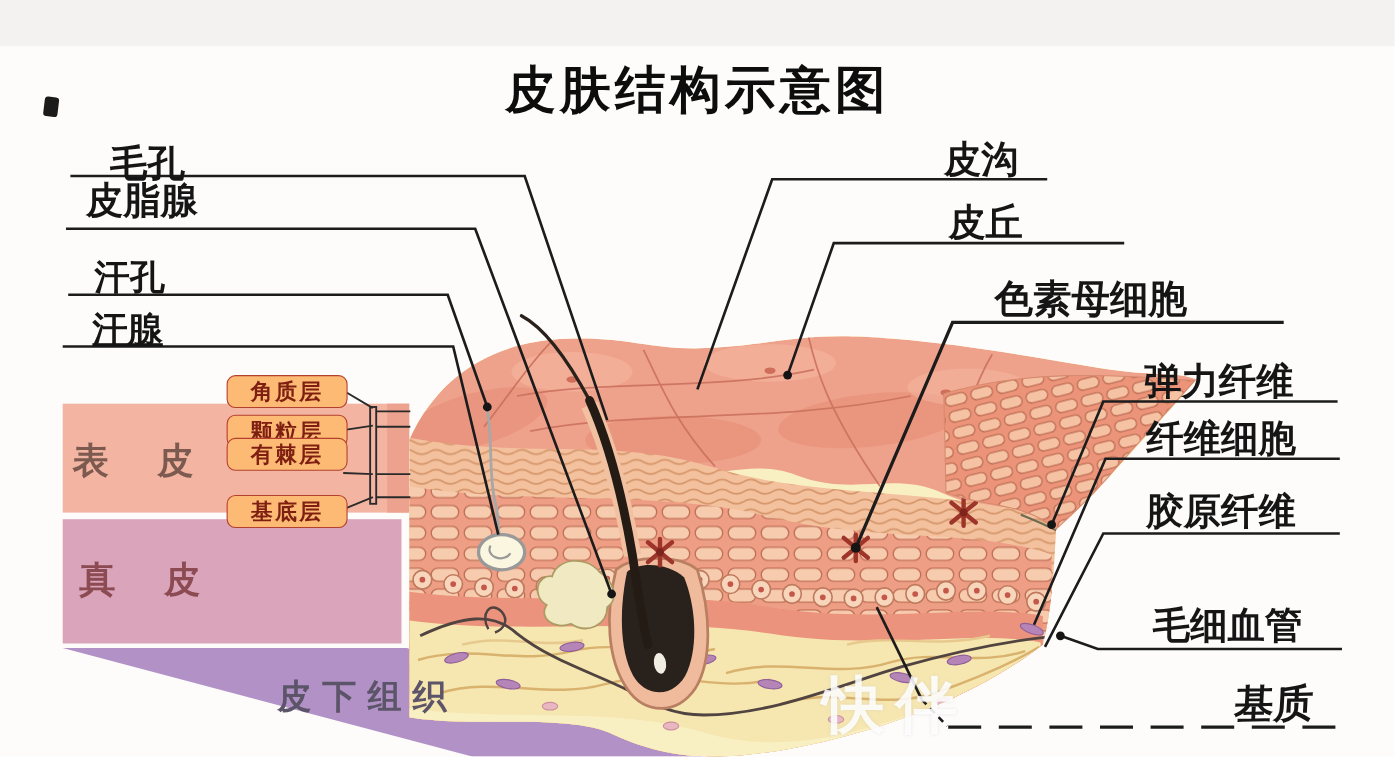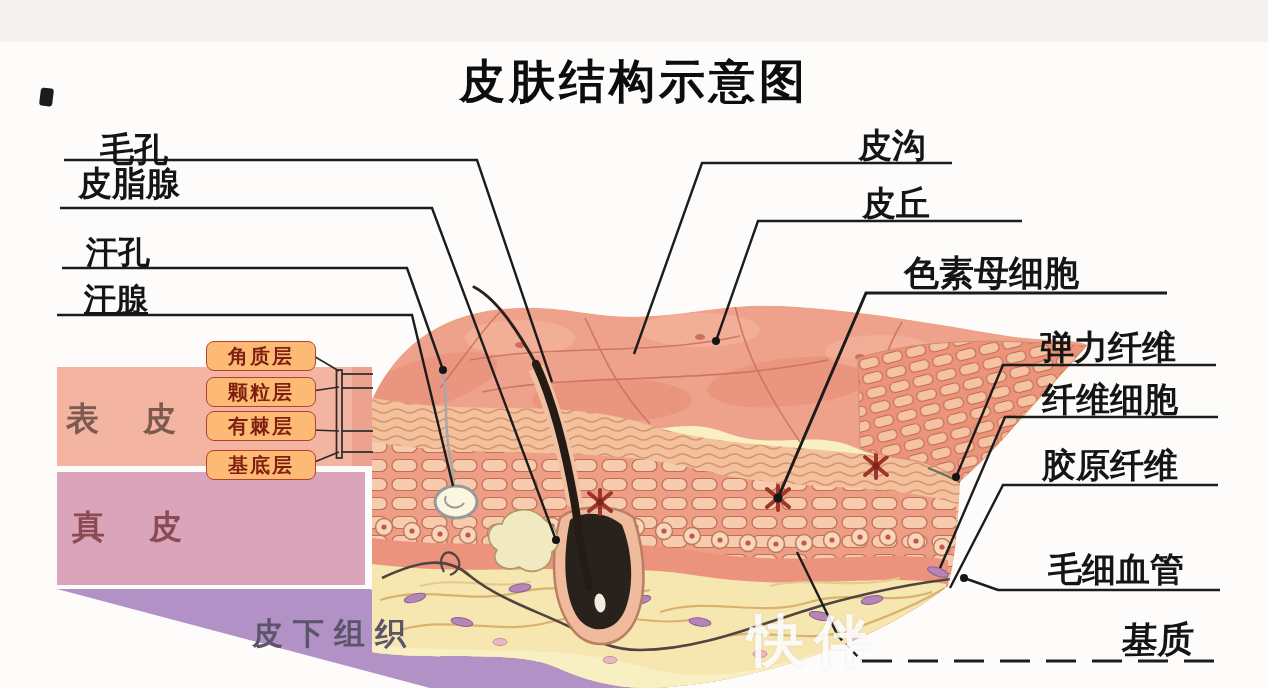--- a/index.html
+++ b/index.html
@@ -249,21 +249,21 @@
   <div class="lbl band-label" style="left:66px;top:402px;font-size:33px;letter-spacing:44px;color:#7c5a50;">表皮</div>
   <div class="lbl band-label" style="left:72px;top:510px;font-size:33px;letter-spacing:44px;color:#8c4a52;">真皮</div>
   <div class="lbl band-label" style="left:252px;top:618px;font-size:31px;letter-spacing:10px;color:#5c5468;">皮下组织</div>
 
   <div class="layerbox" style="left:206px;top:341px;">
       <span>角质层</span>
     </div>
   <div class="layerbox" style="left:206px;top:377px;">
       <span>颗粒层</span>
     </div>
-  <div class="layerbox" style="left:206px;top:411px;">
+  <div class="layerbox" style="left:206px;top:398px;">
       <span>有棘层</span>
     </div>
   <div class="layerbox" style="left:206px;top:450px;">
       <span>基底层</span>
     </div>
 
   <div class="lbl big" style="left:858px;top:128px;">皮沟</div>
   <div class="lbl big" style="left:862px;top:186px;">皮丘</div>
   <div class="lbl big" style="left:904px;top:255px;font-size:35px;">色素母细胞</div>
   <div class="lbl big" style="left:1040px;top:330px;">弹力纤维</div>

